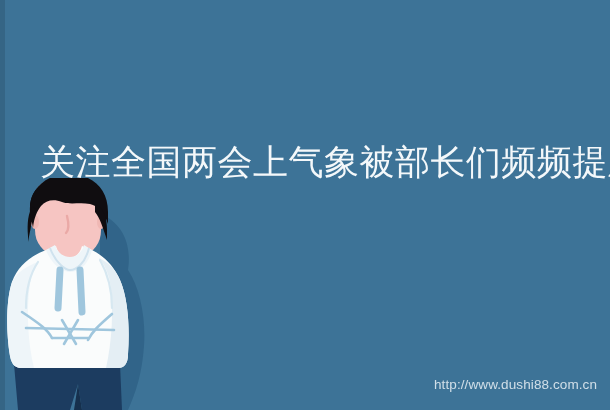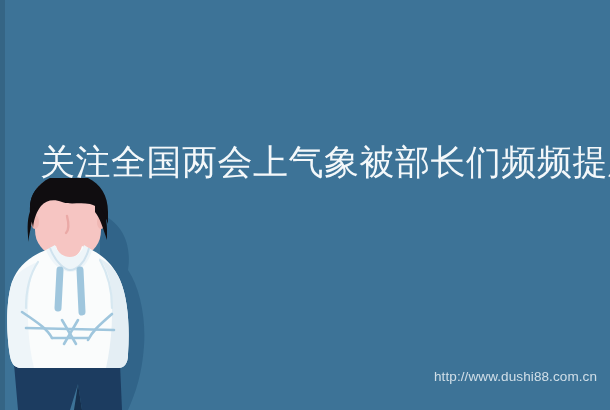--- a/index.html
+++ b/index.html
@@ -40,21 +40,21 @@
     font-size: 35px;
     letter-spacing: 0.5px;
     color: #f4f8fa;
     white-space: nowrap;
     font-weight: 400;
   }
   
   .watermark {
     position: absolute;
     left: 414px;
-    top: 369px;
+    top: 377px;
     font-size: 13.5px;
     letter-spacing: 0.1px;
     color: #d8e4ec;
     white-space: nowrap;
     opacity: 0.95;
     padding-left: 20px;
   }
   
   .illustration {
     position: absolute;

